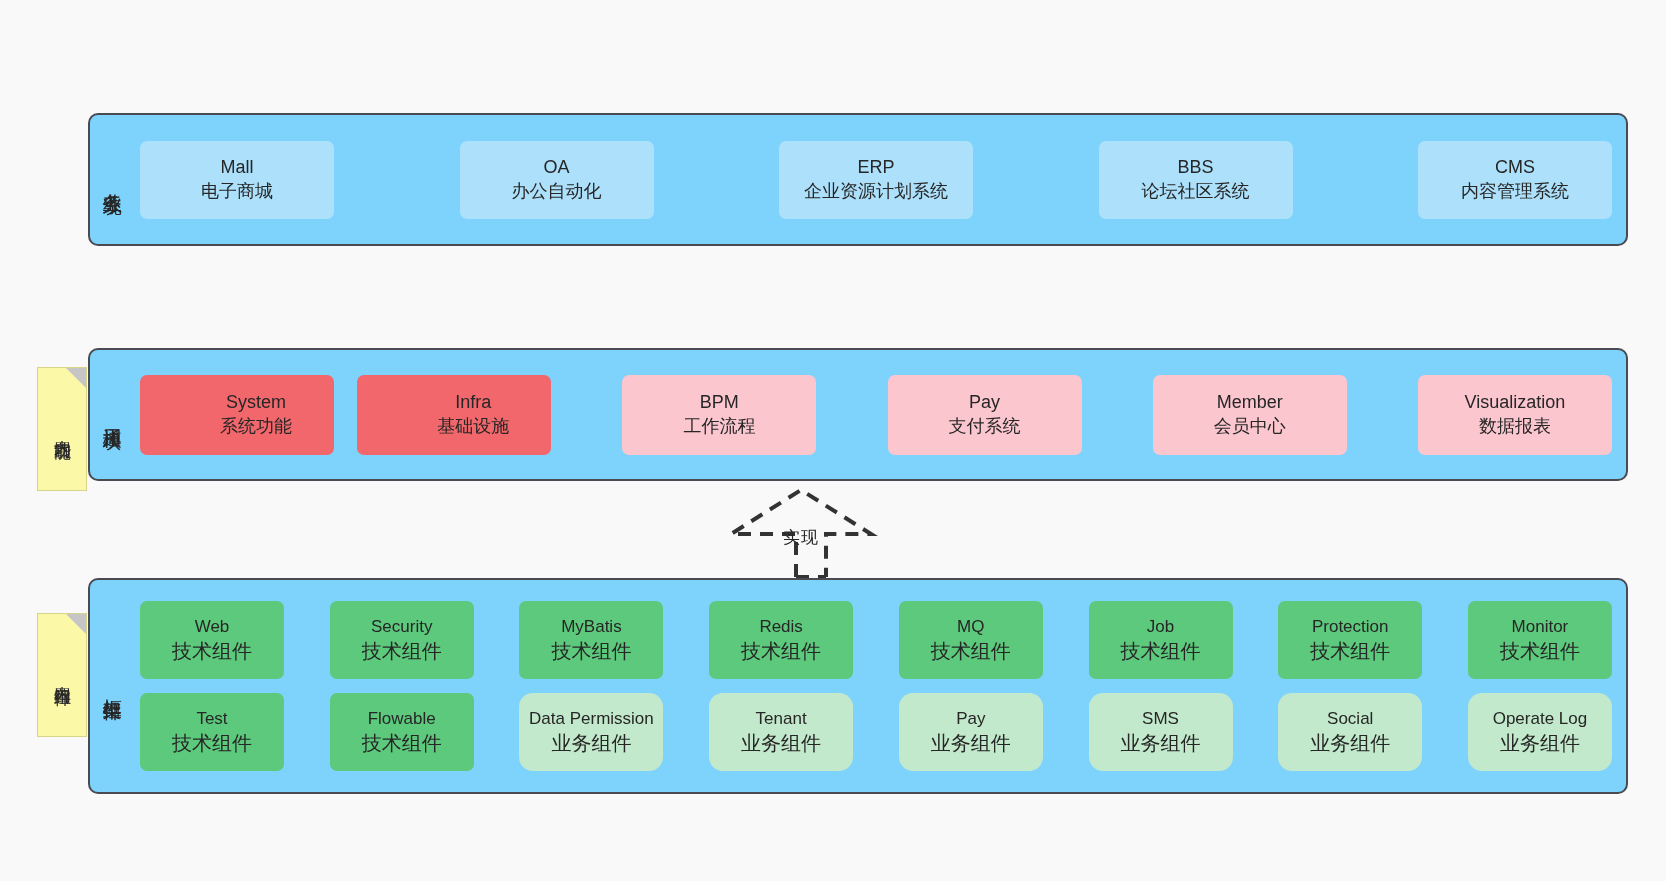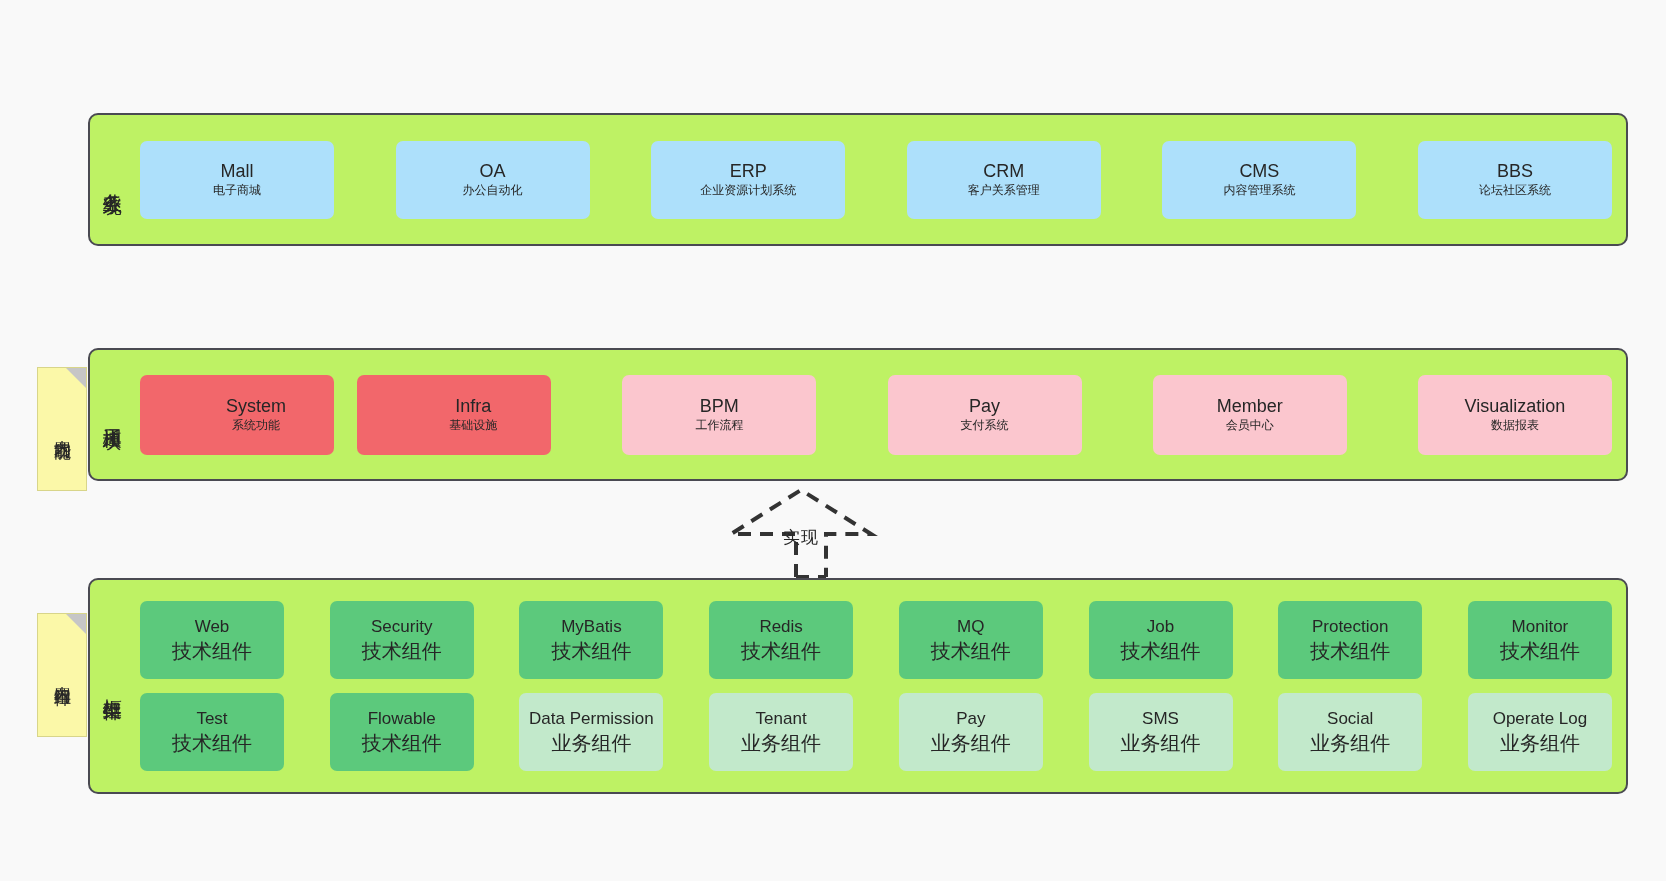--- a/index.html
+++ b/index.html
@@ -13,21 +13,21 @@
   #canvas {
     position: relative;
     width: 1666px;
     height: 881px;
     background: #f9f9f9;
   }
 
   
   .layer {
     position: absolute;
-    background: #bef264;
+    background: #7dd3fc;
     border: 2.2px solid #4a4a52;
     border-radius: 10px;
     display: flex;
     align-items: stretch;
   }
   .layer-title {
     width: 44px;
     flex: 0 0 44px;
     display: flex;
     align-items: center;
@@ -67,21 +67,21 @@
     display: flex;
     flex-direction: column;
     align-items: center;
     justify-content: center;
     text-align: center;
     color: #262626;
     line-height: 1.30;
     padding: 4px 6px;
   }
   .card .en { font-size: 18px; }
-  .card .cn { font-size: 12px; }
+  .card .cn { font-size: 18px; }
 
   
   .biz-card {
     width: 194px;
     height: 78px;
     background: #ade0fb;
   }
   
   .mod-card {
     width: 194px;
@@ -89,21 +89,21 @@
   }
   .mod-card.strong { background: #f2676b; padding-left: 44px; }
   .mod-card.light  { background: #fbc6ce; margin-left: 48px; }
 
   
   .fw-card {
     width: 144px;
     height: 78px;
   }
   .fw-card.tech { background: #5cc97c; }
-  .fw-card.biz  { background: #c2e9cb; }
+  .fw-card.biz  { background: #c2e9cb; border-radius: 14px; }
   .fw-card .en { font-size: 17px; }
   .fw-card .cn { font-size: 20px; }
 
   
   .note {
     position: absolute;
     width: 50px;
     background: #fbf8a8;
     border: 1px solid #d8d58a;
     display: flex;
@@ -161,33 +161,29 @@
       <div class="card biz-card">
         <span class="en">OA</span>
         <span class="cn">办公自动化</span>
       </div>
 
       <div class="card biz-card">
         <span class="en">ERP</span>
         <span class="cn">企业资源计划系统</span>
       </div>
 
-      <div class="card biz-card">
-        <span class="en">CRM</span>
-        <span class="cn">客户关系管理</span>
+
+      <div class="card biz-card">
+        <span class="en">BBS</span>
+        <span class="cn">论坛社区系统</span>
       </div>
 
       <div class="card biz-card">
         <span class="en">CMS</span>
         <span class="cn">内容管理系统</span>
-      </div>
-
-      <div class="card biz-card">
-        <span class="en">BBS</span>
-        <span class="cn">论坛社区系统</span>
       </div>
 
     </div>
   </div>
 
 
   <div class="note" style="left:37px; top:367px; height:124px;">
     <span class="fold"></span>
     <span>内置功能</span>
   </div>

